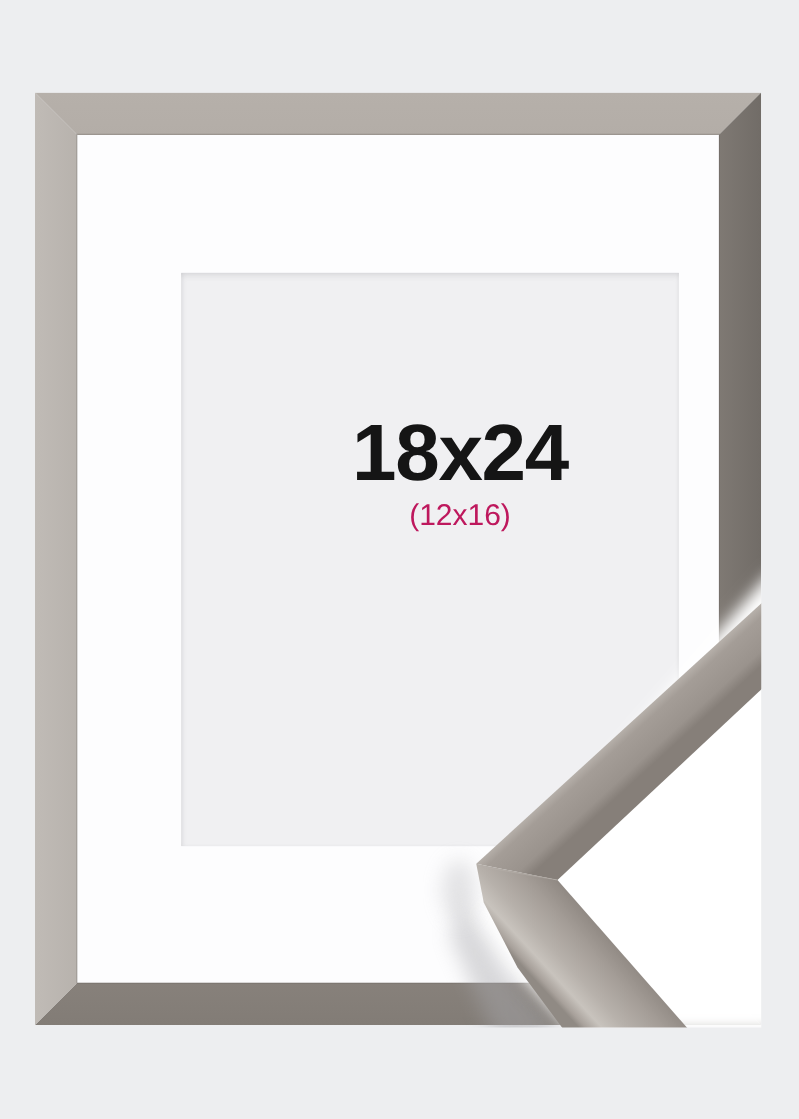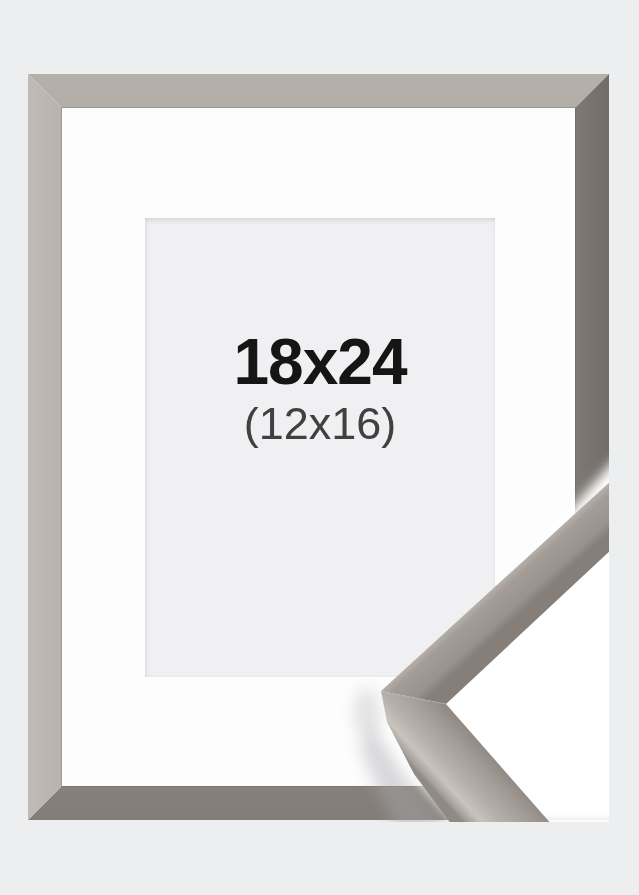--- a/index.html
+++ b/index.html
@@ -56,34 +56,35 @@
     height: 459px;
     background: #f0f0f2;
     box-shadow:
       inset 0 4px 5px -2px rgba(108,108,116,0.20),
       inset 3px 0 4px -2px rgba(108,108,116,0.10),
       inset -2px 0 3px -2px rgba(108,108,116,0.07),
       inset 0 -2px 3px -2px rgba(108,108,116,0.06);
     display: flex;
     flex-direction: column;
     align-items: center;
+    padding-left: 48px;
   }
   .size-label {
     margin-top: 112px;
     font-size: 64px;
     font-weight: 700;
     letter-spacing: -1px;
     color: #151515;
     line-height: 1.0;
   }
   .matted-size-label {
     margin-top: 7px;
-    font-size: 45px;
+    font-size: 24px;
     font-weight: 400;
-    color: #404040;
+    color: #be185d;
     line-height: 1.0;
   }
   
   .sample-svg {
     position: absolute;
     left: 0; top: 0;
     width: 639px;
     height: 895px;
     pointer-events: none;
   }

